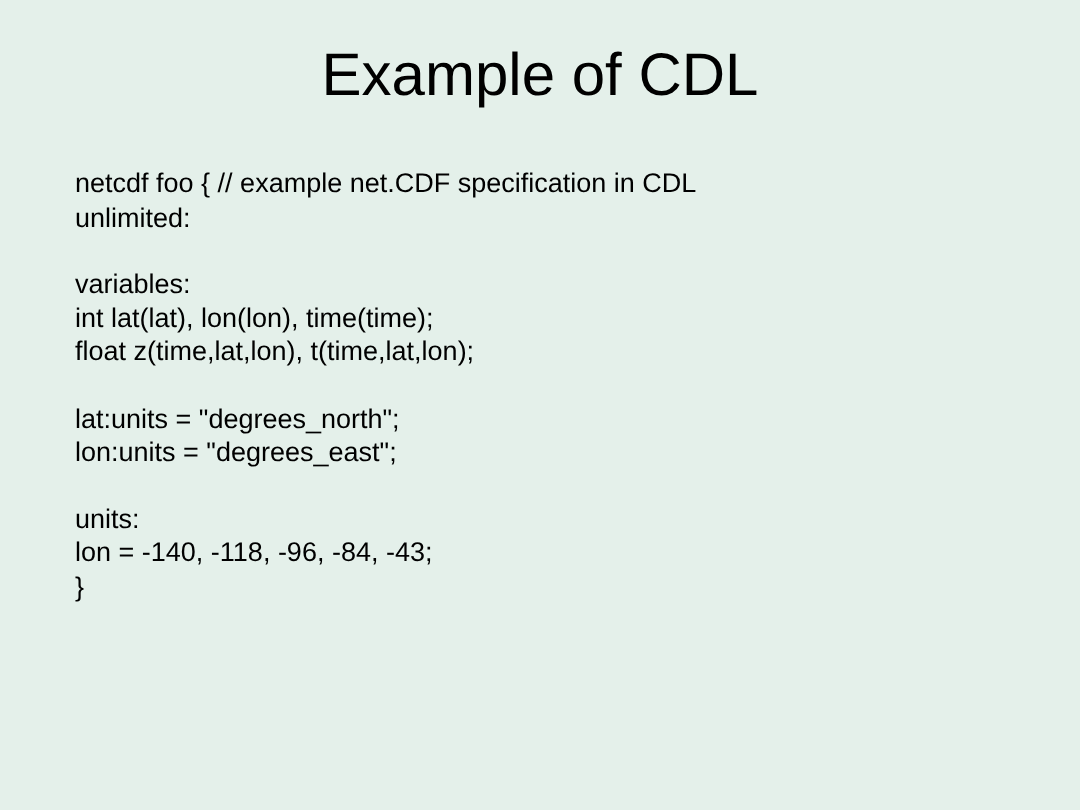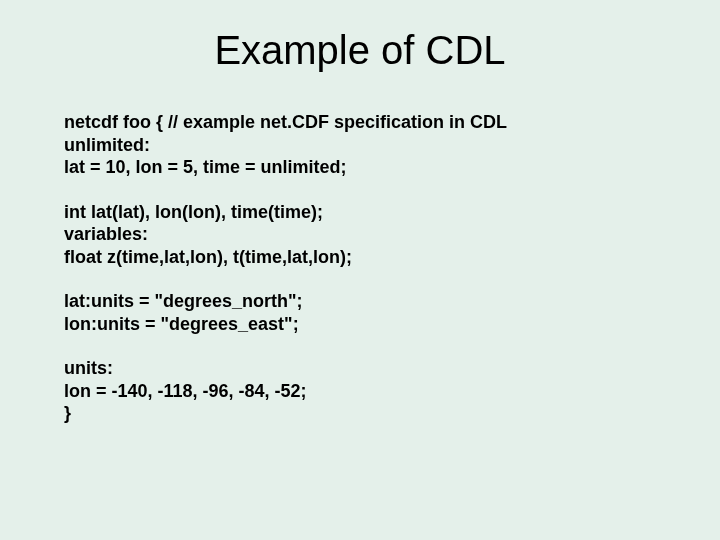--- a/index.html
+++ b/index.html
@@ -10,64 +10,62 @@
     body {
       width: 720px;
       height: 540px;
       background: #e4f0ea;
       font-family: Arial, Helvetica, sans-serif;
       overflow: hidden;
     }
     .slide {
       width: 100%;
       height: 100%;
-      padding: 20px 64px;
+      padding: 20px 50px;
     }
     .title {
       font-size: 40px;
       font-weight: normal;
       color: #000;
       text-align: center;
       margin-top: 8px;
       margin-bottom: 38px;
       font-family: Arial, Helvetica, sans-serif;
     }
     .content {
       font-size: 18px;
       line-height: 1.25;
       color: #000;
       font-family: Arial, Helvetica, sans-serif;
-      font-weight: bold;
     }
     .block {
       margin-bottom: 22px;
     }
     .block p {
       margin: 0;
     }
   </style>
 </head>
 <body>
 
 <div class="slide">
   <h1 class="title">Example of CDL</h1>
   <div class="content">
     <div class="block">
       <p>netcdf foo { // example net.CDF specification in CDL</p>
       <p>unlimited:</p>
-      <p>lat = 10, lon = 5, time = unlimited;</p>
     </div>
     <div class="block">
+      <p>variables:</p>
       <p>int lat(lat), lon(lon), time(time);</p>
-      <p>variables:</p>
       <p>float z(time,lat,lon), t(time,lat,lon);</p>
     </div>
     <div class="block">
       <p>lat:units = "degrees_north";</p>
       <p>lon:units = "degrees_east";</p>
     </div>
     <div class="block">
       <p>units:</p>
-      <p>lon = -140, -118, -96, -84, -52;</p>
+      <p>lon = -140, -118, -96, -84, -43;</p>
       <p>}</p>
     </div>
   </div>
 </div>
 
 </body></html>

